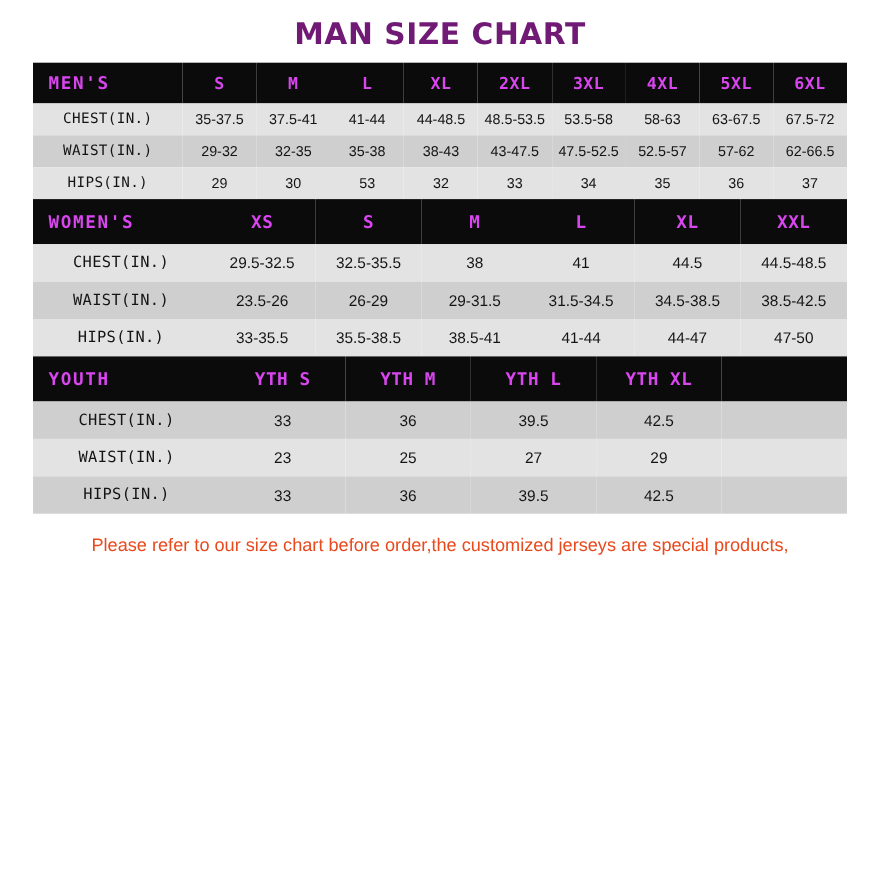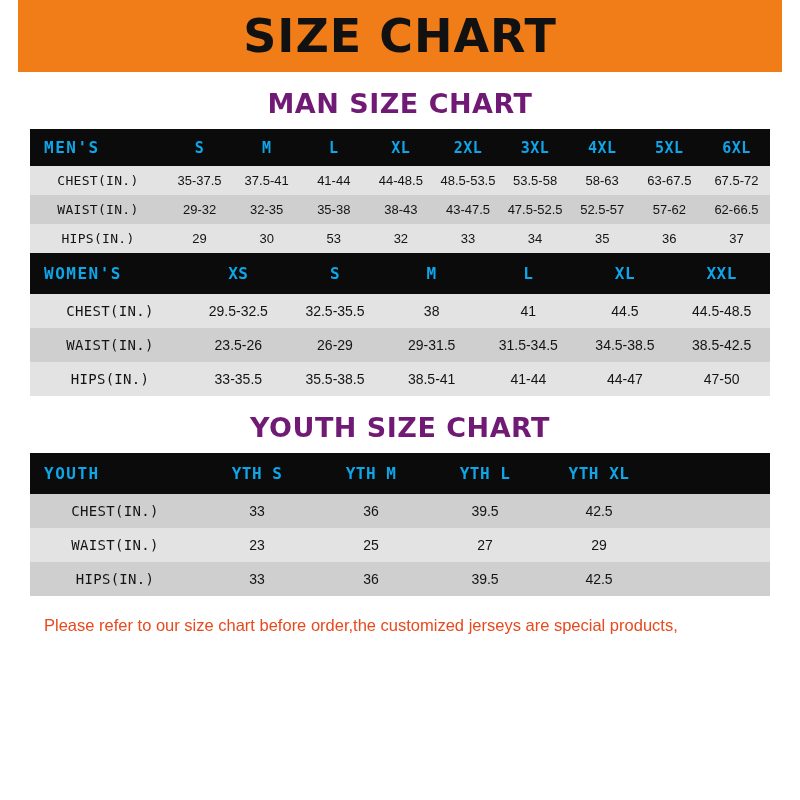--- a/index.html
+++ b/index.html
@@ -59,21 +59,21 @@
     margin: 16px 0 10px 0;
   }
   table.size-table {
     width: 740px;
     margin: 0 auto;
     border-collapse: collapse;
     table-layout: fixed;
   }
   table.size-table thead th {
     background: #0b0b0b;
-    color: #0ea5e9;
+    color: #d946ef;
     font-family: "DejaVu Sans Mono", monospace;
     font-weight: bold;
     font-size: 15px;
     padding: 9px 2px;
     text-align: center;
     letter-spacing: 0.5px;
   }
   table.size-table thead th.row-head {
     text-align: left;
     padding-left: 14px;
@@ -105,34 +105,29 @@
   table.youth thead th { font-size: 16px; padding: 11px 2px; margin-left: 17px; }
   table.youth tbody td { font-size: 14px; padding: 9px 1px; }
   table.youth tbody td.row-head { font-size: 14px; }
 
   .footer-note {
     margin: 18px 24px 0 24px;
     color: #e8491d;
     font-family: "Liberation Sans", sans-serif;
     font-size: 16.5px;
     line-height: 1.45;
-    text-align: left;
+    text-align: center;
   }
   .footer-note div { white-space: nowrap; }
 </style>
 </head>
 <body>
 
 <div id="page">
 
-  <div class="header-band">
-    <div class="white-block-left"></div>
-    <div class="white-block-right"></div>
-    <div class="header-title">SIZE CHART</div>
-  </div>
 
   <div class="content">
 
     <div class="section-title">MAN SIZE CHART</div>
     <table class="size-table men">
       <thead>
         <tr>
           <th class="row-head" style="width:136px">MEN'S</th>
           <th>S</th>
           <th>M</th>
@@ -221,21 +216,20 @@
           <td>33-35.5</td>
           <td>35.5-38.5</td>
           <td>38.5-41</td>
           <td>41-44</td>
           <td>44-47</td>
           <td>47-50</td>
         </tr>
       </tbody>
     </table>
 
-    <div class="section-title">YOUTH SIZE CHART</div>
     <table class="size-table youth">
       <thead>
         <tr>
           <th class="row-head" style="width:170px">YOUTH</th>
           <th>YTH S</th>
           <th>YTH M</th>
           <th>YTH L</th>
           <th>YTH XL</th>
           <th></th>
         </tr>

